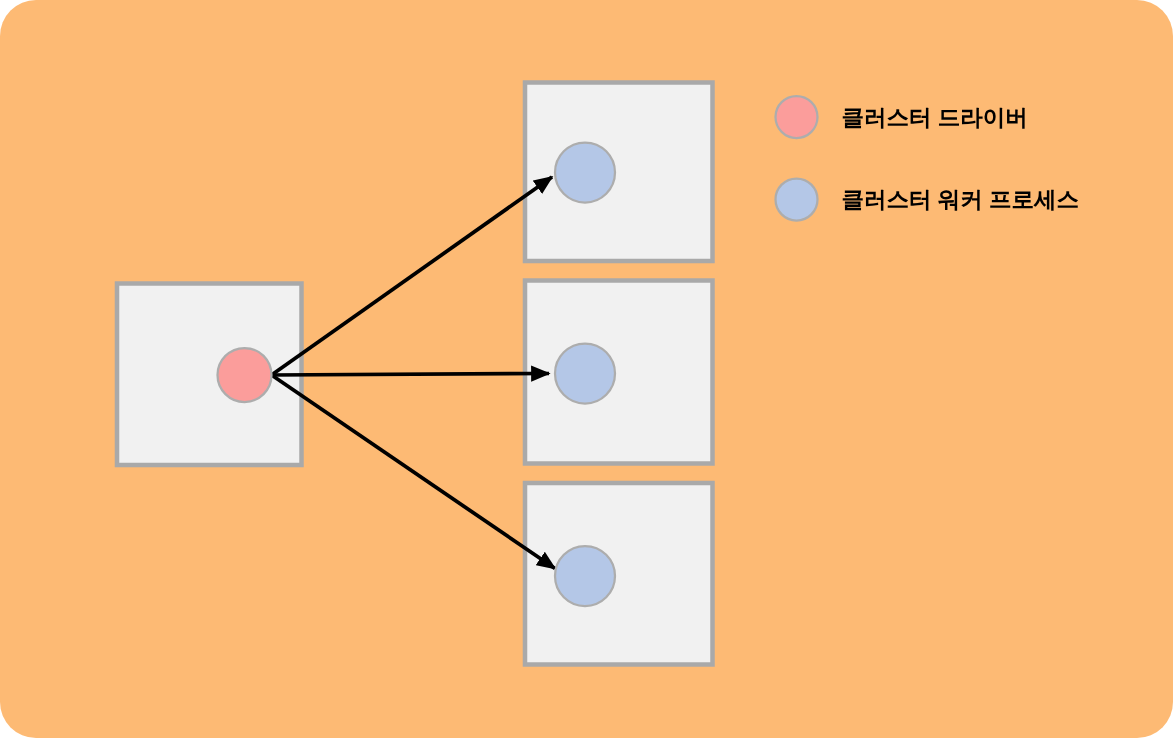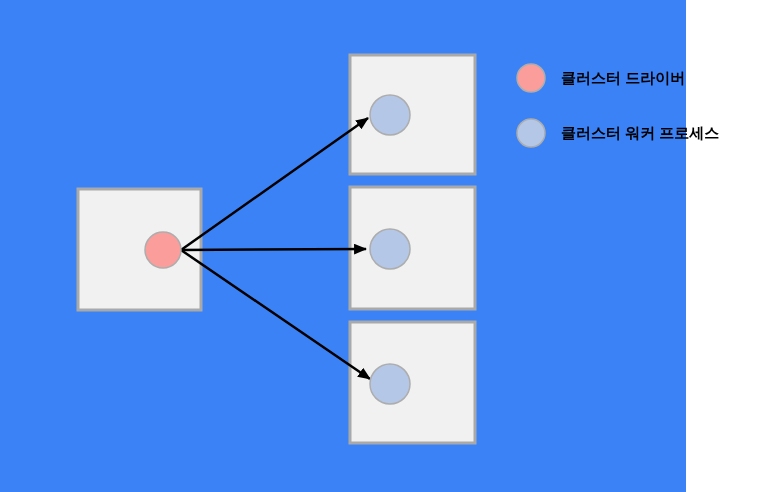--- a/index.html
+++ b/index.html
@@ -6,23 +6,24 @@
     margin: 0;
     padding: 0;
     background: #ffffff;
     width: 782px;
     height: 492px;
     overflow: hidden;
     font-family: "Liberation Sans", sans-serif;
   }
   .stage {
     position: relative;
-    width: 686px;
+    width: 782px;
     height: 492px;
-    background: #3b82f6;
+    background: #fdba74;
+    border-radius: 24px;
   }
   svg.diagram {
     display: block;
     width: 782px;
     height: 492px;
   }
   text.legend-label {
     font-family: "Liberation Sans", sans-serif;
     font-size: 15px;
     font-weight: bold;

